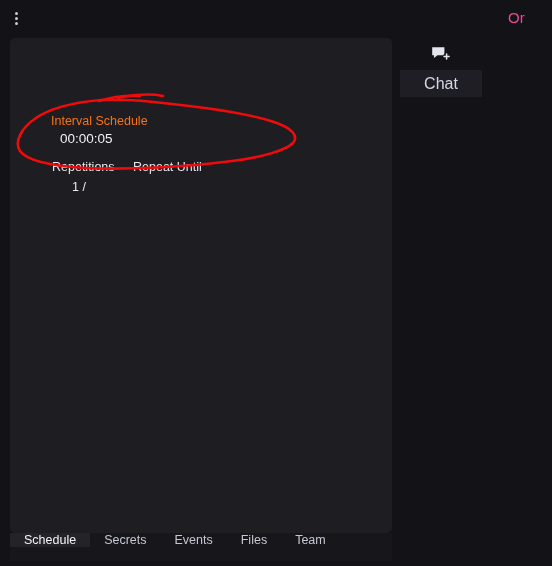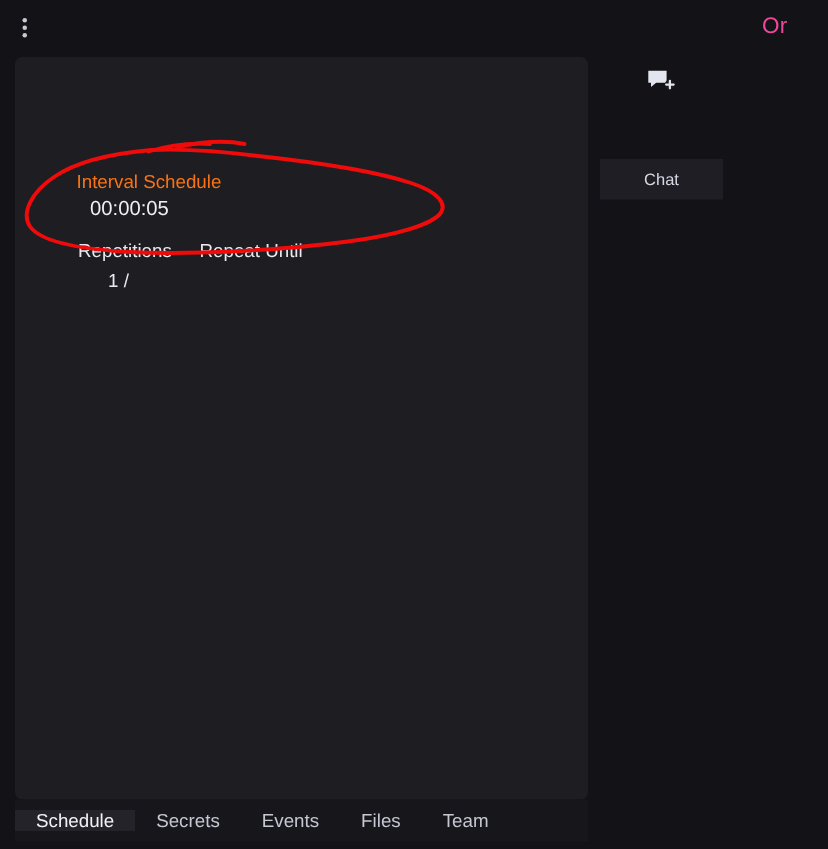--- a/index.html
+++ b/index.html
@@ -124,21 +124,21 @@
     pointer-events: none;
   }
 
   
   .tabbar {
     position: absolute;
     left: 10px; top: 533px;
     width: 382px; height: 28px;
     background: #16161b;
     display: flex;
-    align-items: center;
+    align-items: flex-start;
   }
   .tab {
     display: flex;
     align-items: center;
     justify-content: center;
     padding: 0 14px;
     font-size: 12.5px;
     color: #c5c7d2;
     cursor: pointer;
     white-space: nowrap;
@@ -167,24 +167,23 @@
     cursor: pointer;
   }
   .chat-tab {
     position: absolute;
     left: 0; top: 32px;
     width: 82px; height: 27px;
     background: #1e1e24;
     display: flex;
     align-items: center;
     justify-content: center;
-    font-size: 11px;
+    font-size: 16px;
     color: #d6d9e4;
     cursor: pointer;
-    margin-top: 36px;
   }
 
   .chat-pane {
     position: absolute;
     left: 82px; top: 0;
     width: 70px; height: 528px;
     background: #1a1a1f;
     overflow: hidden;
   }
 

